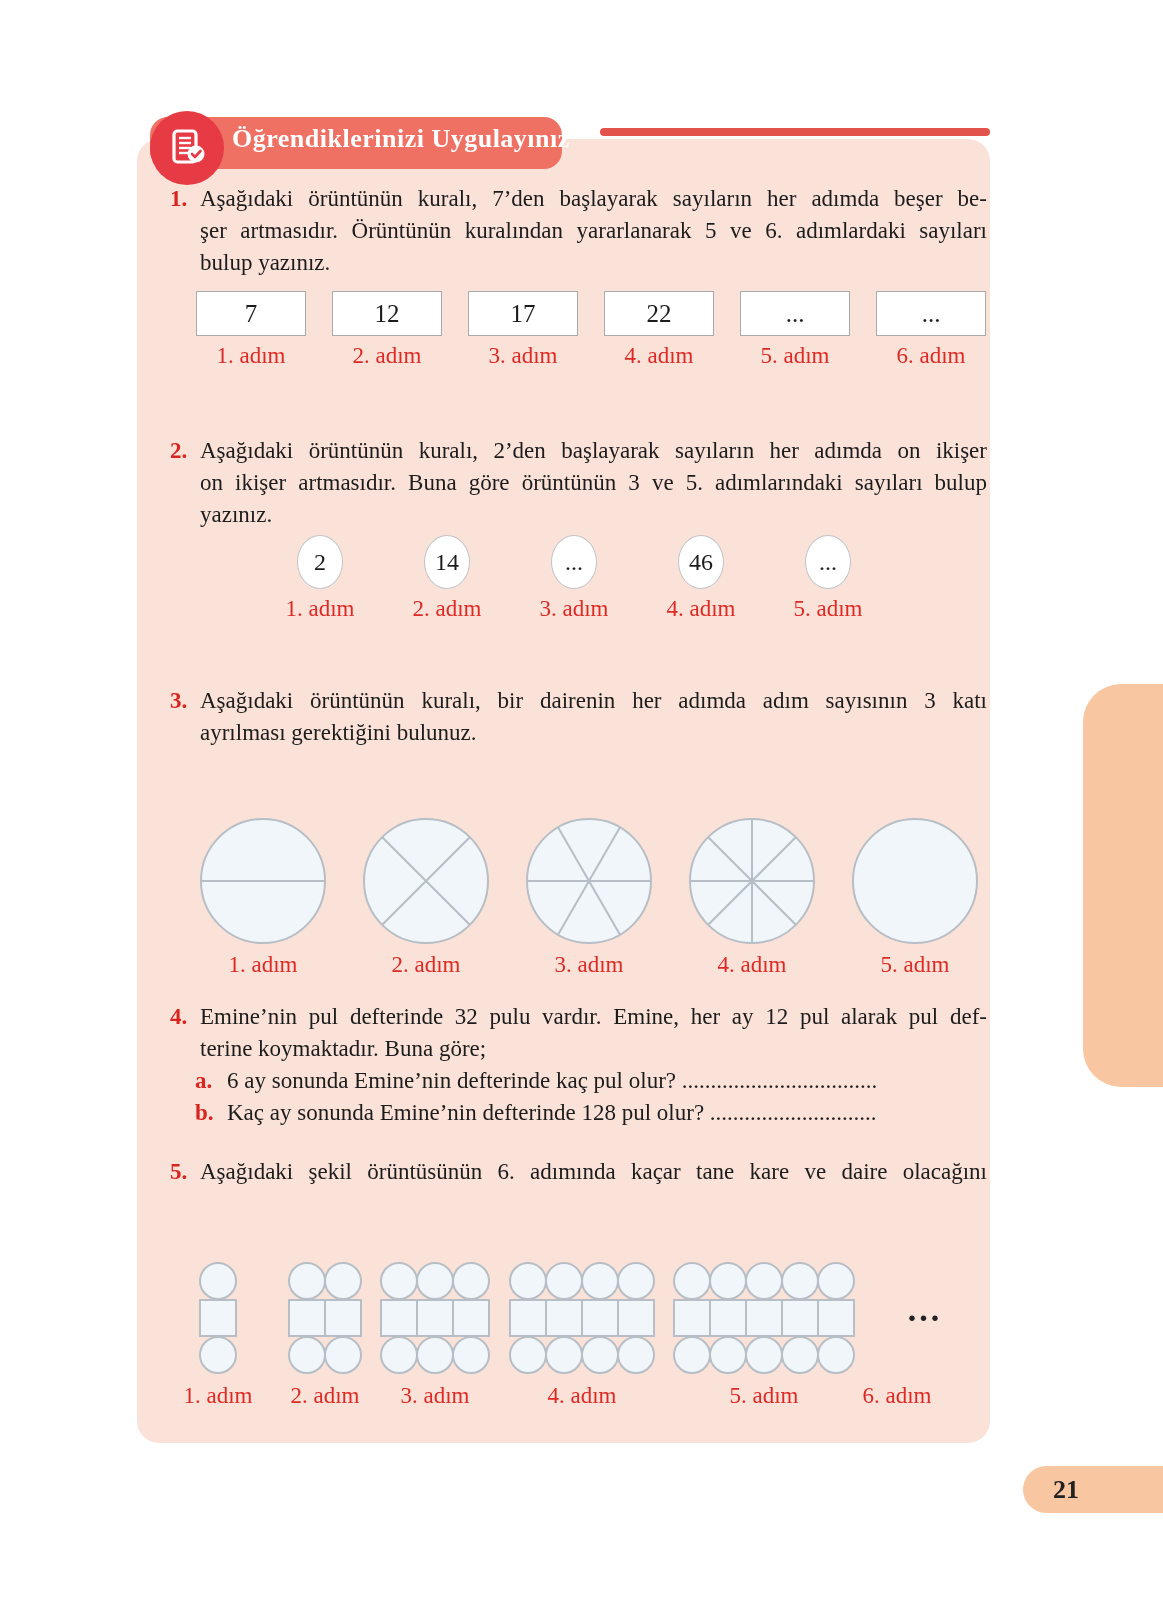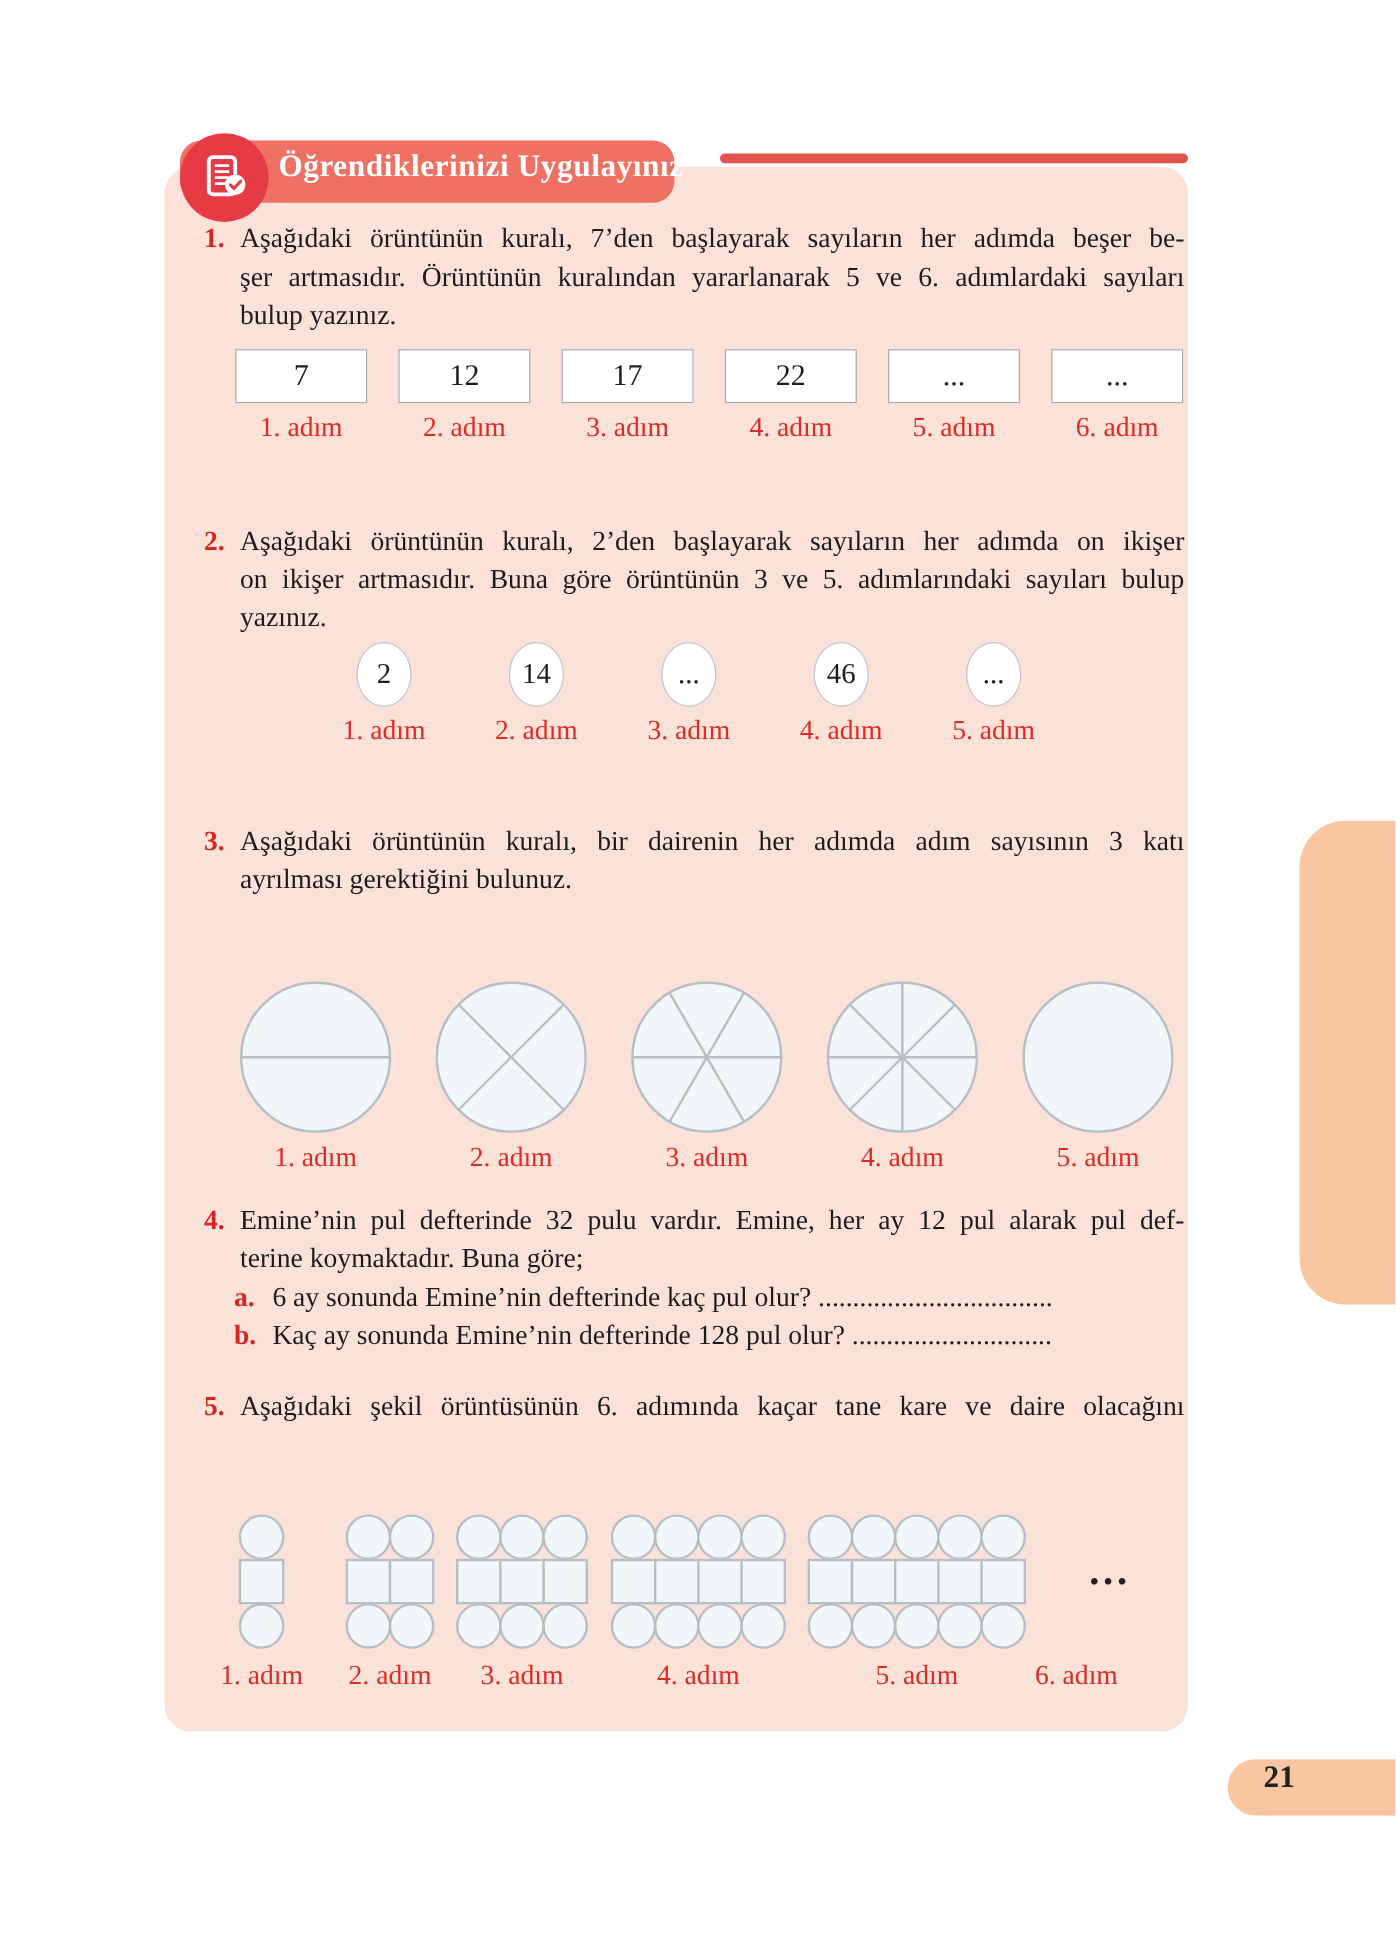--- a/index.html
+++ b/index.html
@@ -51,21 +51,21 @@
   .bot-row{margin-top:-1px;}
   .pat-label{position:absolute;width:100px;text-align:center;color:#de2a24;font-size:23px;
              white-space:nowrap;}
   .dots{position:absolute;left:758px;top:1161px;width:60px;text-align:center;
         font-size:34px;font-weight:bold;color:#222;line-height:20px;letter-spacing:3px;}
 
   
   .side-tab{position:absolute;left:1083px;top:684px;width:80px;height:403px;
             background:#f8c6a0;border-radius:38px 0 0 38px;}
   .page-badge{position:absolute;left:1023px;top:1466px;width:140px;height:47px;
-              background:#f8c6a0;border-radius:24px 0 0 24px;display:flex;}
+              background:#f8c6a0;border-radius:24px 0 0 24px;display:flex;align-items:center;}
   .page-num{font-size:26px;font-weight:bold;color:#222;padding-left:30px;}
 </style>
 </head>
 <body>
 
 <div class="page">
 
   <div class="panel">
 
     <div class="q" style="top:44px">

